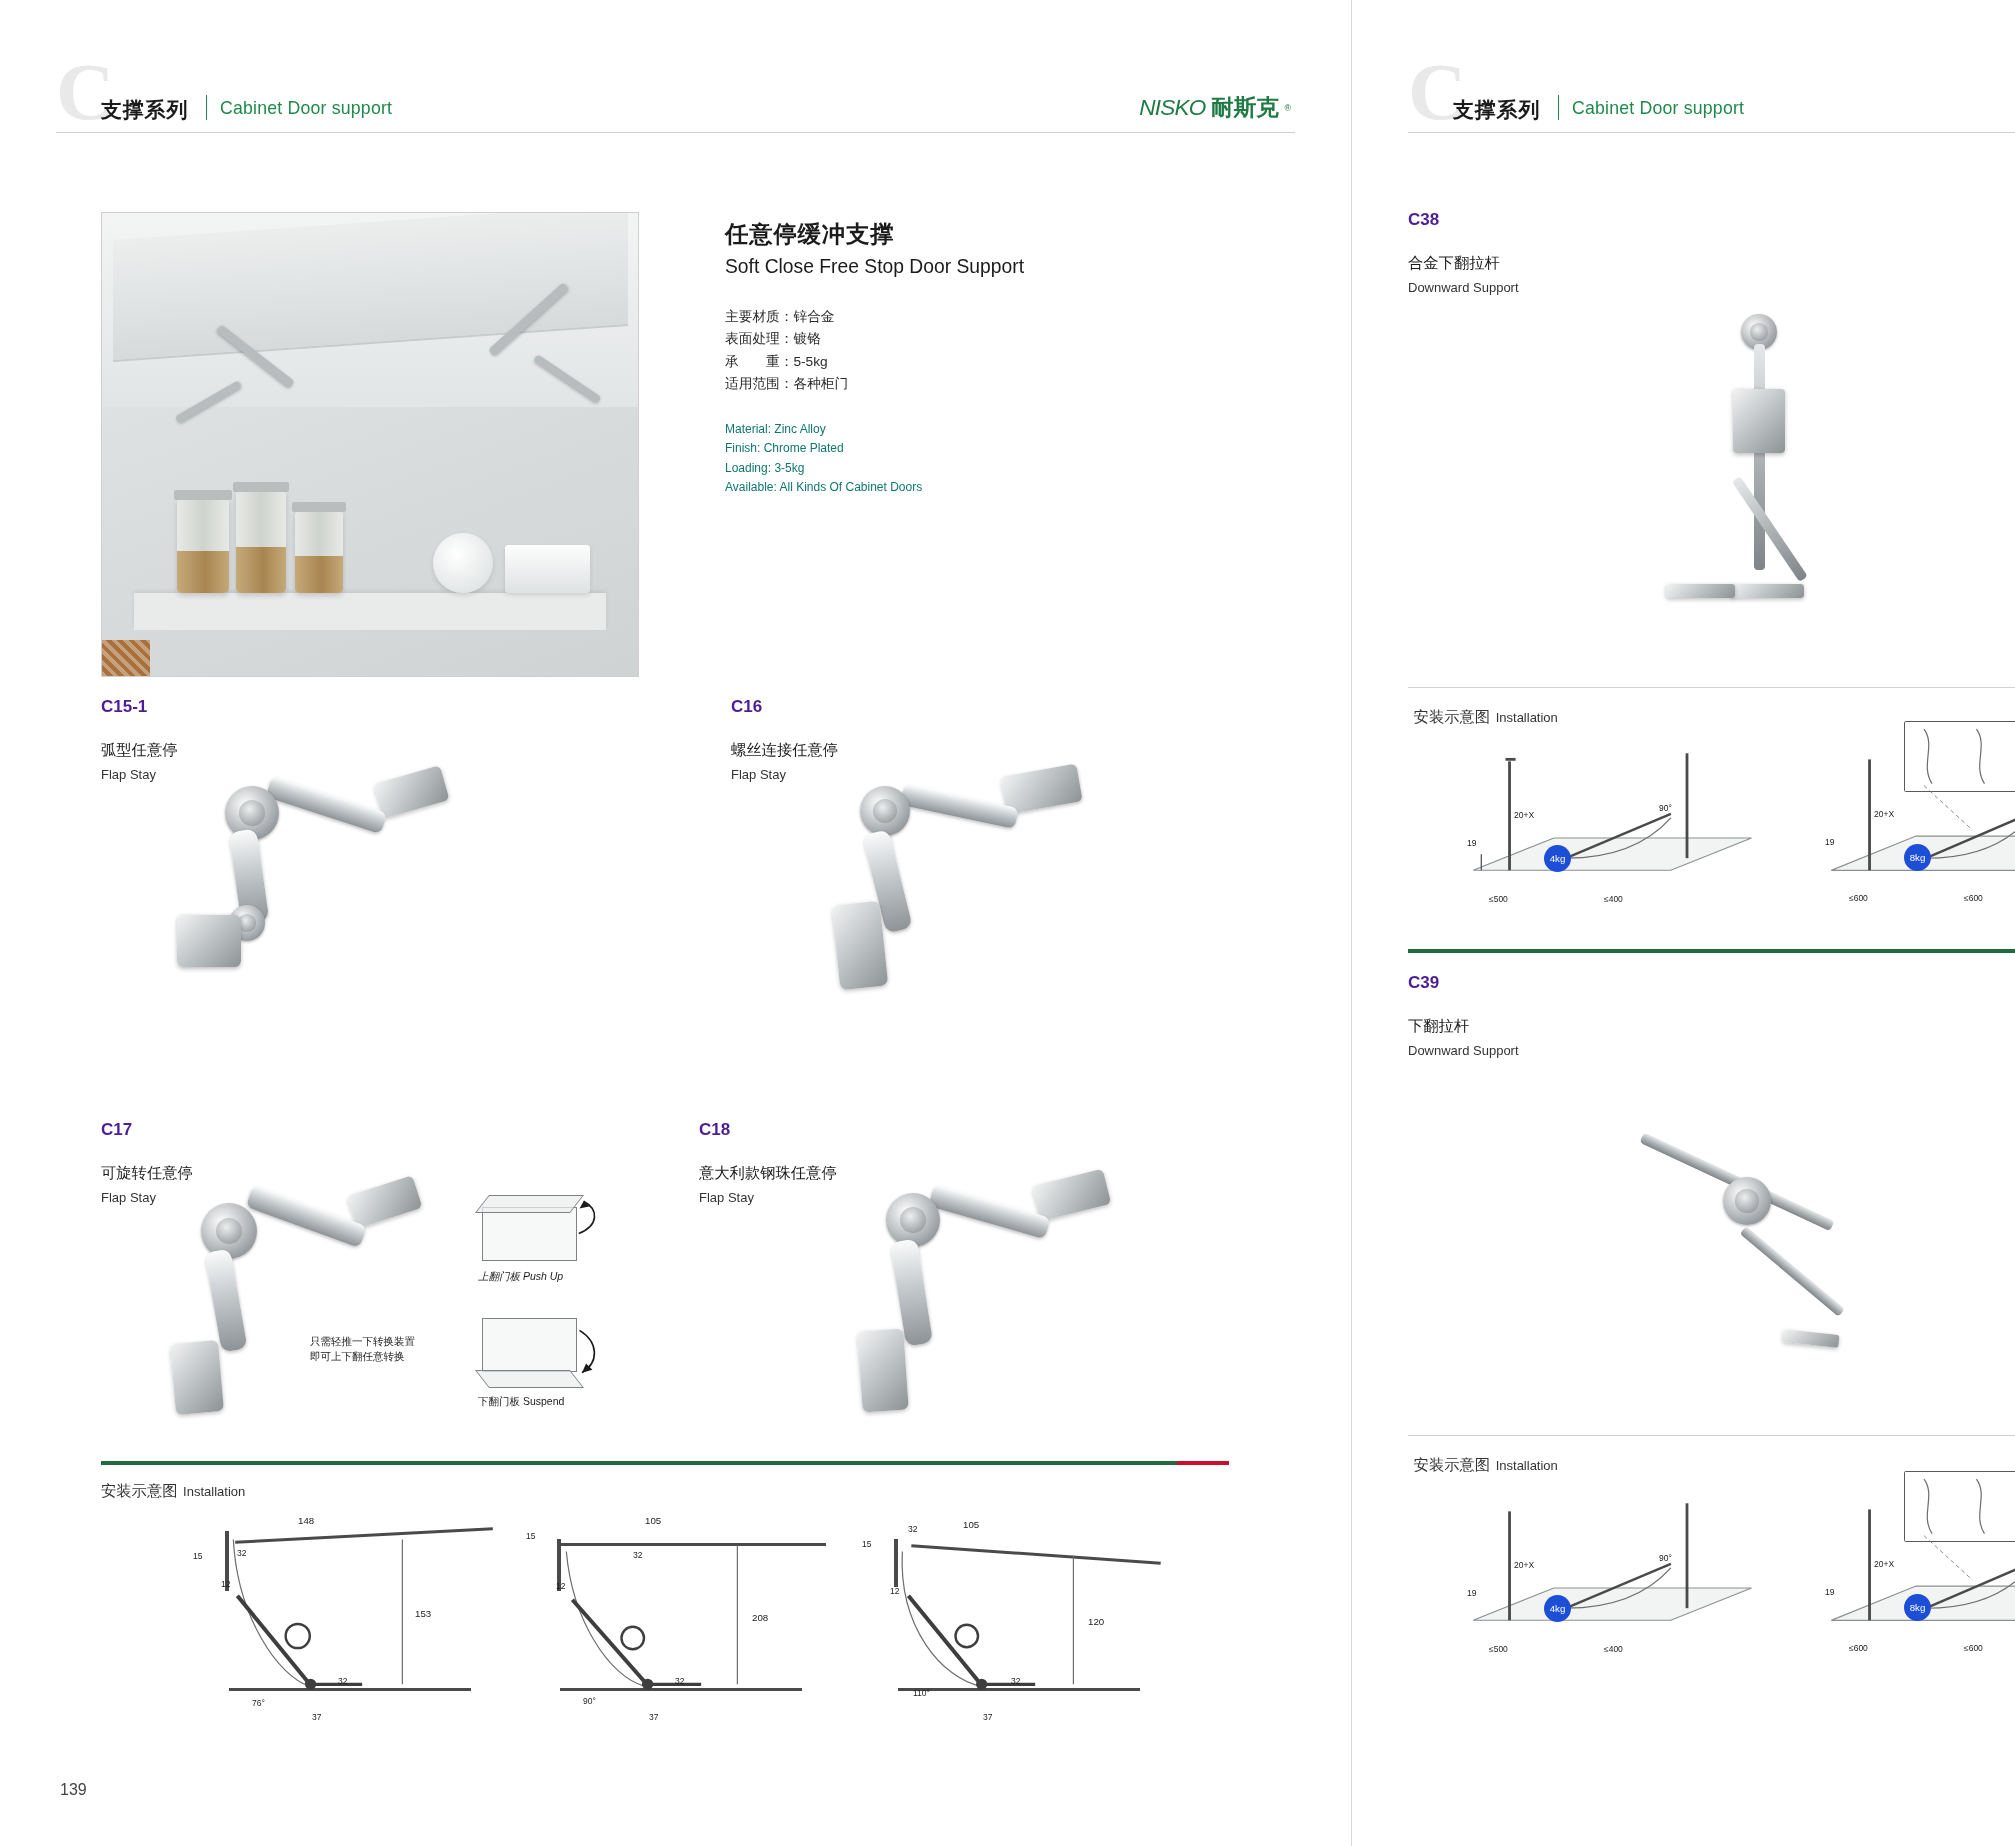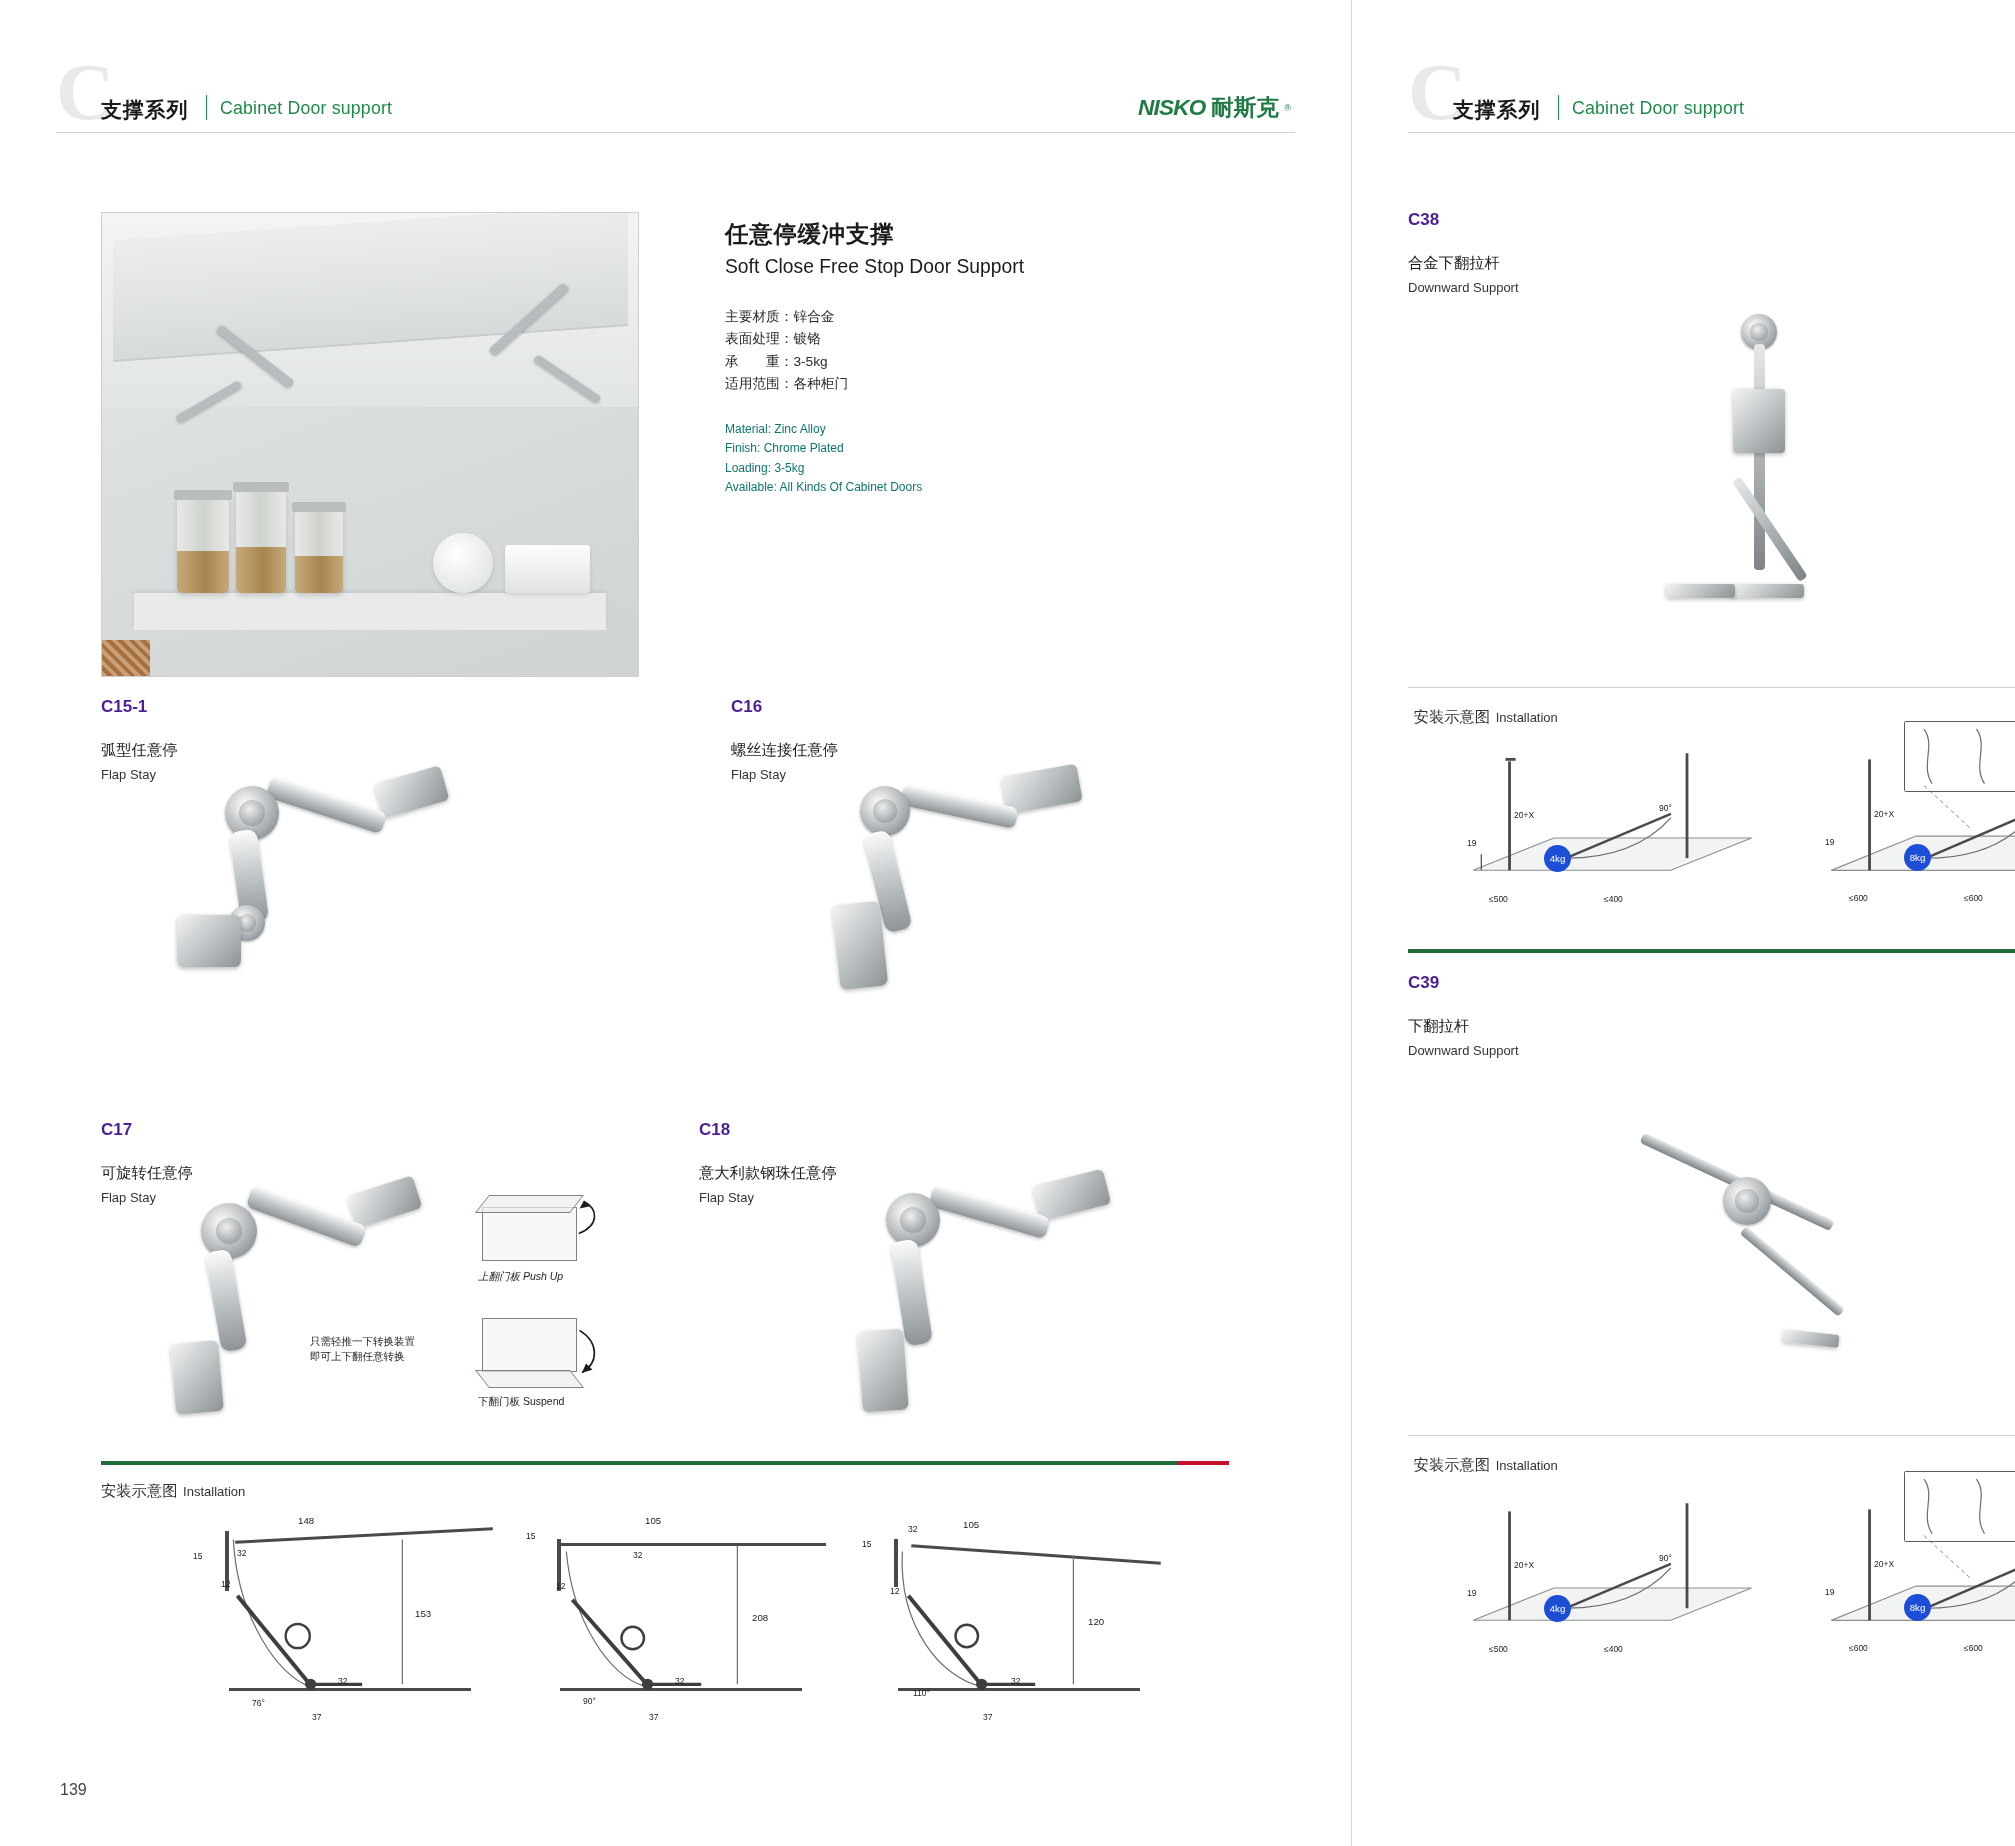--- a/index.html
+++ b/index.html
@@ -9,21 +9,21 @@
   .leaf{position:relative;width:1352px;height:1847px;background:#fff;}
   .leaf.right{border-left:1.2px solid #d8d8d8;}
 
   
   .hdr{position:absolute;top:60px;left:0;width:100%;height:73px;}
   .hdr .cmark{position:absolute;left:56px;top:-8px;font-size:81px;line-height:81px;font-weight:bold;color:#e9e9e9;font-family:"Liberation Serif",serif;}
   .hdr .cn{position:absolute;left:101px;top:36px;font-size:21px;font-weight:bold;color:#1b1b1b;letter-spacing:0.8px;}
   .hdr .divider{position:absolute;left:206px;top:35px;width:1.2px;height:25px;background:#1f8a4c;}
   .hdr .en{position:absolute;left:220px;top:38px;font-size:17.7px;color:#1f8a4c;letter-spacing:0.2px;}
   .hdr .logo{position:absolute;right:60px;top:32px;display:flex;align-items:center;gap:5.6px;}
-  .hdr .logo .nis{font-size:22.6px;font-weight:bold;color:#1f7a43;letter-spacing:-0.8px;font-style:italic;}
+  .hdr .logo .nis{font-size:22.6px;font-weight:normal;color:#1f7a43;letter-spacing:-0.8px;font-style:italic;}
   .hdr .logo .cnlogo{font-size:22.6px;font-weight:bold;color:#1f7a43;}
   .hdr .logo .reg{font-size:8.9px;color:#1f7a43;vertical-align:super;}
   .hdr .hrule{position:absolute;left:56px;right:56px;top:72px;height:0.8px;background:#cfcfcf;}
 
   .pagenum{position:absolute;bottom:48px;font-size:16px;color:#444;}
   .pagenum.l{left:60px;}
 
   
   .photo{position:absolute;background:#dfe3e4;border:0.4px solid #cfcfcf;overflow:hidden;}
   .photo-main{left:101px;top:212px;width:536px;height:463px;background:linear-gradient(160deg,#e8eaea 0%,#dcdfe0 40%,#cfd3d4 100%);}
@@ -120,21 +120,21 @@
       <div class="plate"></div>
       <div class="corner-tag"></div>
     </div>
 
     <div class="spec">
       <h1>任意停缓冲支撑</h1>
       <h2>Soft Close Free Stop Door Support</h2>
       <div class="tbl">
         <div>主要材质：锌合金</div>
         <div>表面处理：镀铬</div>
-        <div>承　　重：3-5kg</div>
+        <div>承　　重：5-5kg</div>
         <div>适用范围：各种柜门</div>
       </div>
       <div class="tbl-en">
         <div>Material: Zinc Alloy</div>
         <div>Finish: Chrome Plated</div>
         <div>Loading: 3-5kg</div>
         <div>Available: All Kinds Of Cabinet Doors</div>
       </div>
     </div>
 

